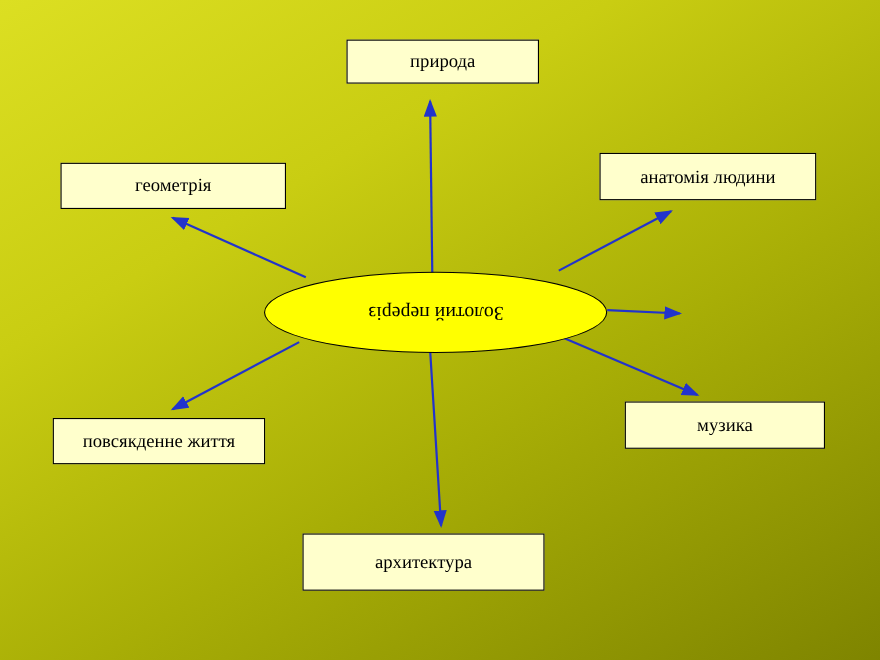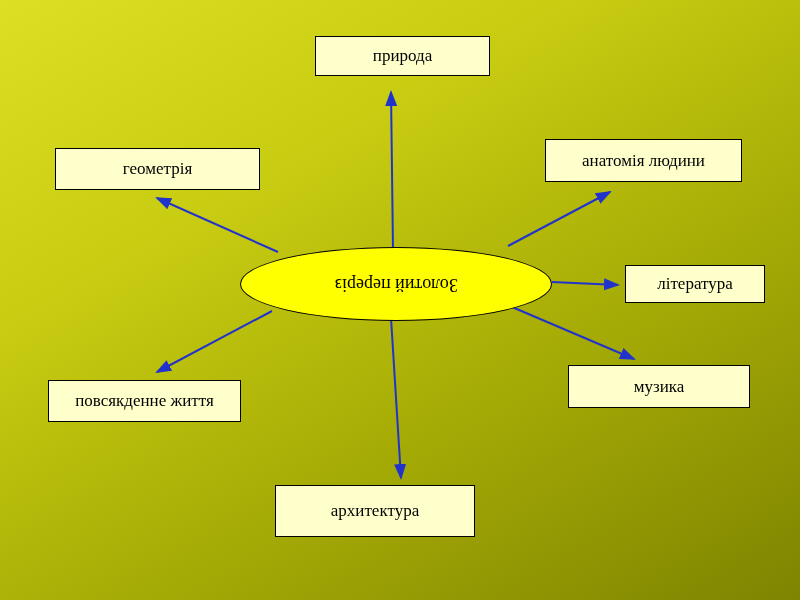--- a/index.html
+++ b/index.html
@@ -58,21 +58,21 @@
   .center-ellipse .flipped {
     transform: rotate(180deg);
     display: inline-block;
   }
   .node-nature       { left: 315px; top: 36px;  width: 175px; height: 40px; }
   .node-geometry     { left: 55px;  top: 148px; width: 205px; height: 42px; }
   .node-anatomy      { left: 545px; top: 139px; width: 197px; height: 43px; }
   .node-literature   { left: 625px; top: 265px; width: 140px; height: 38px; }
   .node-music        { left: 568px; top: 365px; width: 182px; height: 43px; }
   .node-everyday     { left: 48px;  top: 380px; width: 193px; height: 42px; }
-  .node-architecture { left: 275px; top: 485px; width: 200px; height: 52px; }
+  .node-architecture { left: 275px; top: 485px; width: 220px; height: 52px; }
 </style>
 </head>
 <body>
 
 <div class="slide">
 
   <svg class="arrow-layer" width="800" height="600" viewBox="0 0 800 600" xmlns="http://www.w3.org/2000/svg">
     <defs>
       <marker id="ah" markerWidth="10" markerHeight="8" refX="7" refY="3" orient="auto" markerUnits="strokeWidth">
         <path d="M0,0 L8,3 L0,6 z" fill="#2233cc"></path>
@@ -92,23 +92,20 @@
   </div>
 
   <div class="node node-geometry">
     <span>геометрія</span>
   </div>
 
   <div class="node node-anatomy">
     <span>анатомія людини</span>
   </div>
 
-  <div class="node node-literature">
-    <span>література</span>
-  </div>
 
   <div class="node node-music">
     <span>музика</span>
   </div>
 
   <div class="node node-everyday">
     <span>повсякденне життя</span>
   </div>
 
   <div class="node node-architecture">

